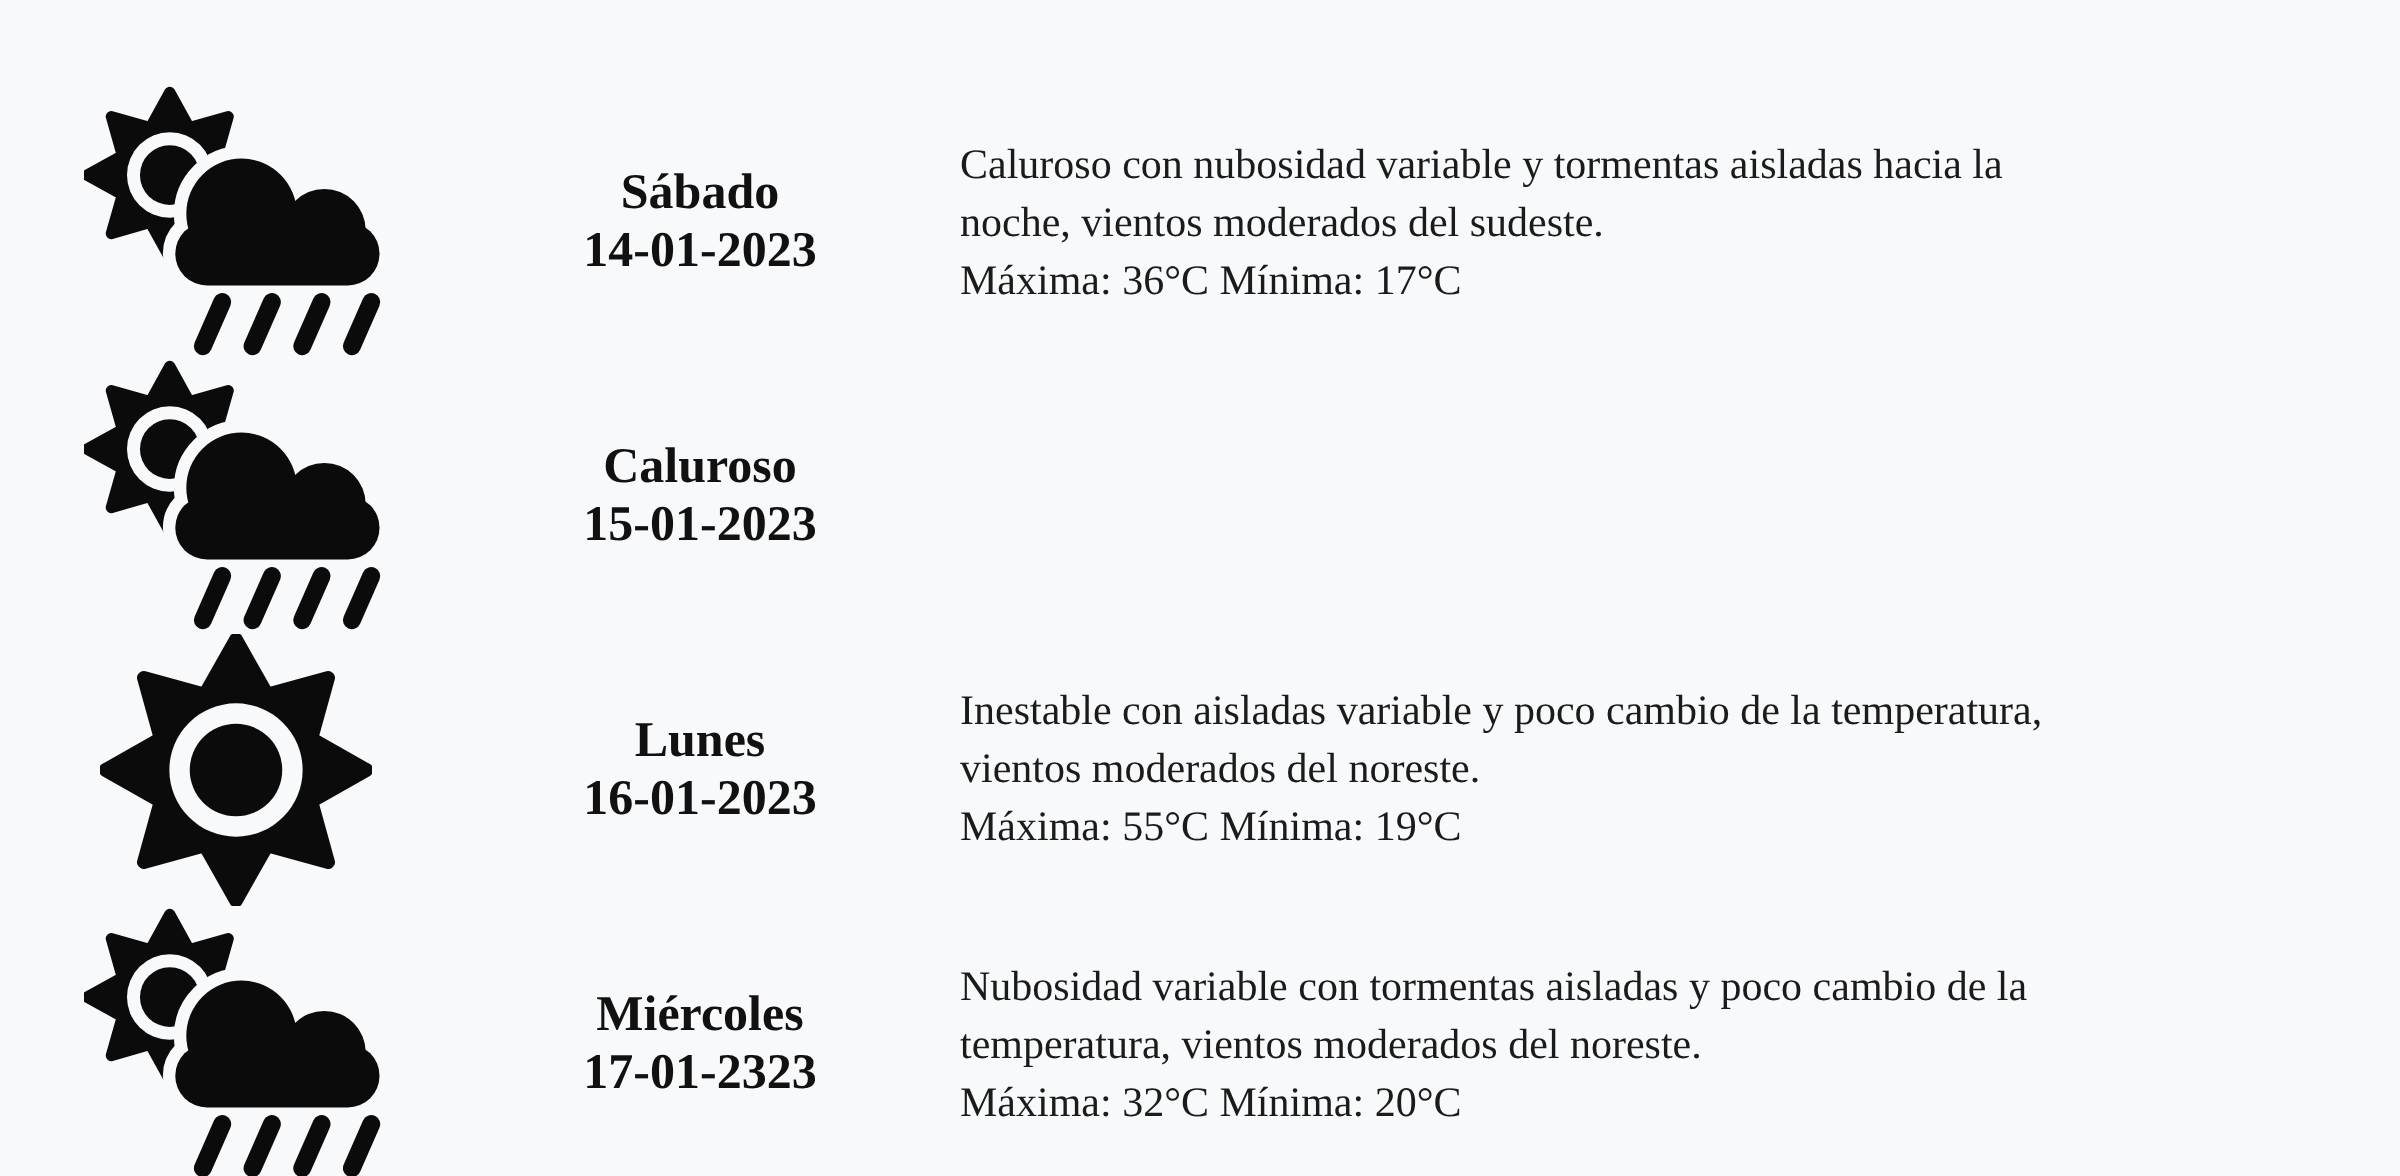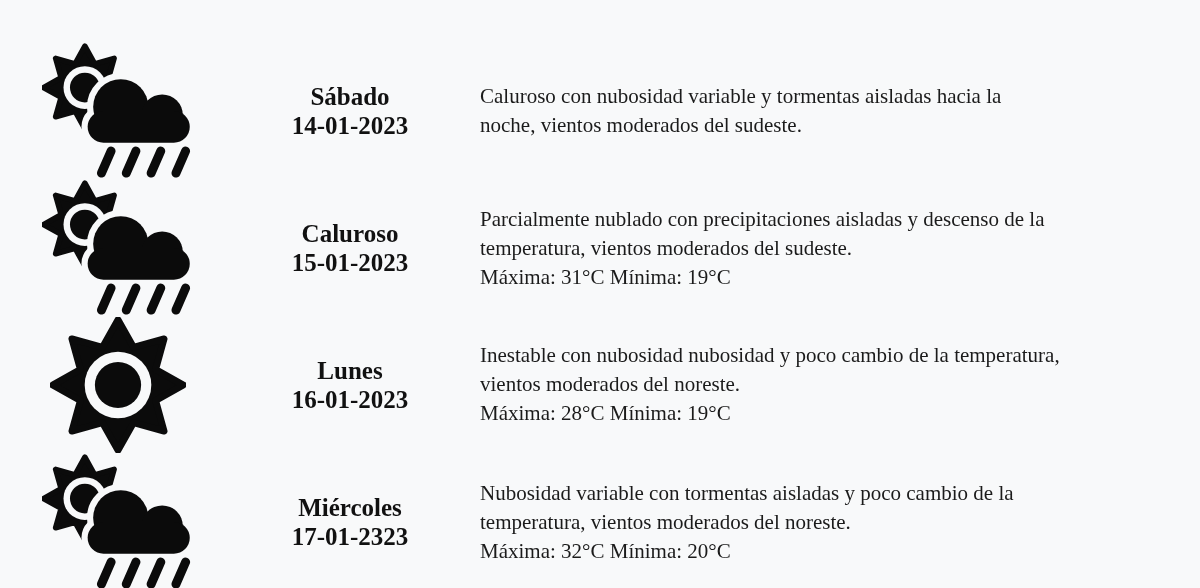--- a/index.html
+++ b/index.html
@@ -74,20 +74,21 @@
         </g>
       </svg>
     </div>
     <div class="day-cell">
       <div>Sábado</div>
       <div>14-01-2023</div>
     </div>
     <div class="desc-cell">
       <div>Caluroso con nubosidad variable y tormentas aisladas hacia la</div>
       <div>noche, vientos moderados del sudeste.</div>
+      <div><span>Máxima:</span> <span>36°C</span> <span>Mínima:</span> <span>17°C</span></div>
     </div>
   </div>
 
   <div class="forecast-row">
     <div class="icon-cell">
       <svg width="152" height="138" viewBox="0 0 110 100" aria-hidden="true">
         <polygon points="31,3 38.1,15.8 52.2,11.8 48.2,25.9 61,33 48.2,40.1 52.2,54.2 38.1,50.2 31,63 23.9,50.2 9.8,54.2 13.8,40.1 1,33 13.8,25.9 9.8,11.8 23.9,15.8" fill="#0b0b0b" stroke="#0b0b0b" stroke-width="4" stroke-linejoin="round"></polygon>
         <circle cx="31" cy="33" r="15.5" fill="#f8f9fa"></circle>
         <circle cx="31" cy="33" r="10.8" fill="#0b0b0b"></circle>
         <g fill="#f8f9fa" stroke="#f8f9fa" stroke-width="9">
@@ -105,43 +106,38 @@
           <line x1="68" y1="79" x2="61" y2="95"></line>
           <line x1="86" y1="79" x2="79" y2="95"></line>
           <line x1="104" y1="79" x2="97" y2="95"></line>
         </g>
       </svg>
     </div>
     <div class="day-cell">
       <div>Caluroso</div>
       <div>15-01-2023</div>
     </div>
-    <div class="desc-cell">
-      <div>Parcialmente nublado con precipitaciones aisladas y descenso de la</div>
-      <div>temperatura, vientos moderados del sudeste.</div>
-      <div><span>Máxima:</span> <span>31°C</span> <span>Mínima:</span> <span>19°C</span></div>
-    </div>
   </div>
 
   <div class="forecast-row">
     <div class="icon-cell">
       <svg width="136" height="136" viewBox="0 0 100 100" aria-hidden="true">
         <polygon points="50,2 61.5,22.3 83.9,16.1 77.7,38.5 98,50 77.7,61.5 83.9,83.9 61.5,77.7 50,98 38.5,77.7 16.1,83.9 22.3,61.5 2,50 22.3,38.5 16.1,16.1 38.5,22.3" fill="#0b0b0b" stroke="#0b0b0b" stroke-width="5" stroke-linejoin="round"></polygon>
         <circle cx="50" cy="50" r="24.5" fill="#f8f9fa"></circle>
         <circle cx="50" cy="50" r="17" fill="#0b0b0b"></circle>
       </svg>
     </div>
     <div class="day-cell">
       <div>Lunes</div>
       <div>16-01-2023</div>
     </div>
     <div class="desc-cell">
-      <div>Inestable con nubosidad nubosidad y poco cambio de la temperatura,</div>
+      <div>Inestable con aisladas variable y poco cambio de la temperatura,</div>
       <div>vientos moderados del noreste.</div>
-      <div><span>Máxima:</span> <span>28°C</span> <span>Mínima:</span> <span>19°C</span></div>
+      <div><span>Máxima:</span> <span>55°C</span> <span>Mínima:</span> <span>19°C</span></div>
     </div>
   </div>
 
   <div class="forecast-row">
     <div class="icon-cell">
       <svg width="152" height="138" viewBox="0 0 110 100" aria-hidden="true">
         <polygon points="31,3 38.1,15.8 52.2,11.8 48.2,25.9 61,33 48.2,40.1 52.2,54.2 38.1,50.2 31,63 23.9,50.2 9.8,54.2 13.8,40.1 1,33 13.8,25.9 9.8,11.8 23.9,15.8" fill="#0b0b0b" stroke="#0b0b0b" stroke-width="4" stroke-linejoin="round"></polygon>
         <circle cx="31" cy="33" r="15.5" fill="#f8f9fa"></circle>
         <circle cx="31" cy="33" r="10.8" fill="#0b0b0b"></circle>
         <g fill="#f8f9fa" stroke="#f8f9fa" stroke-width="9">

